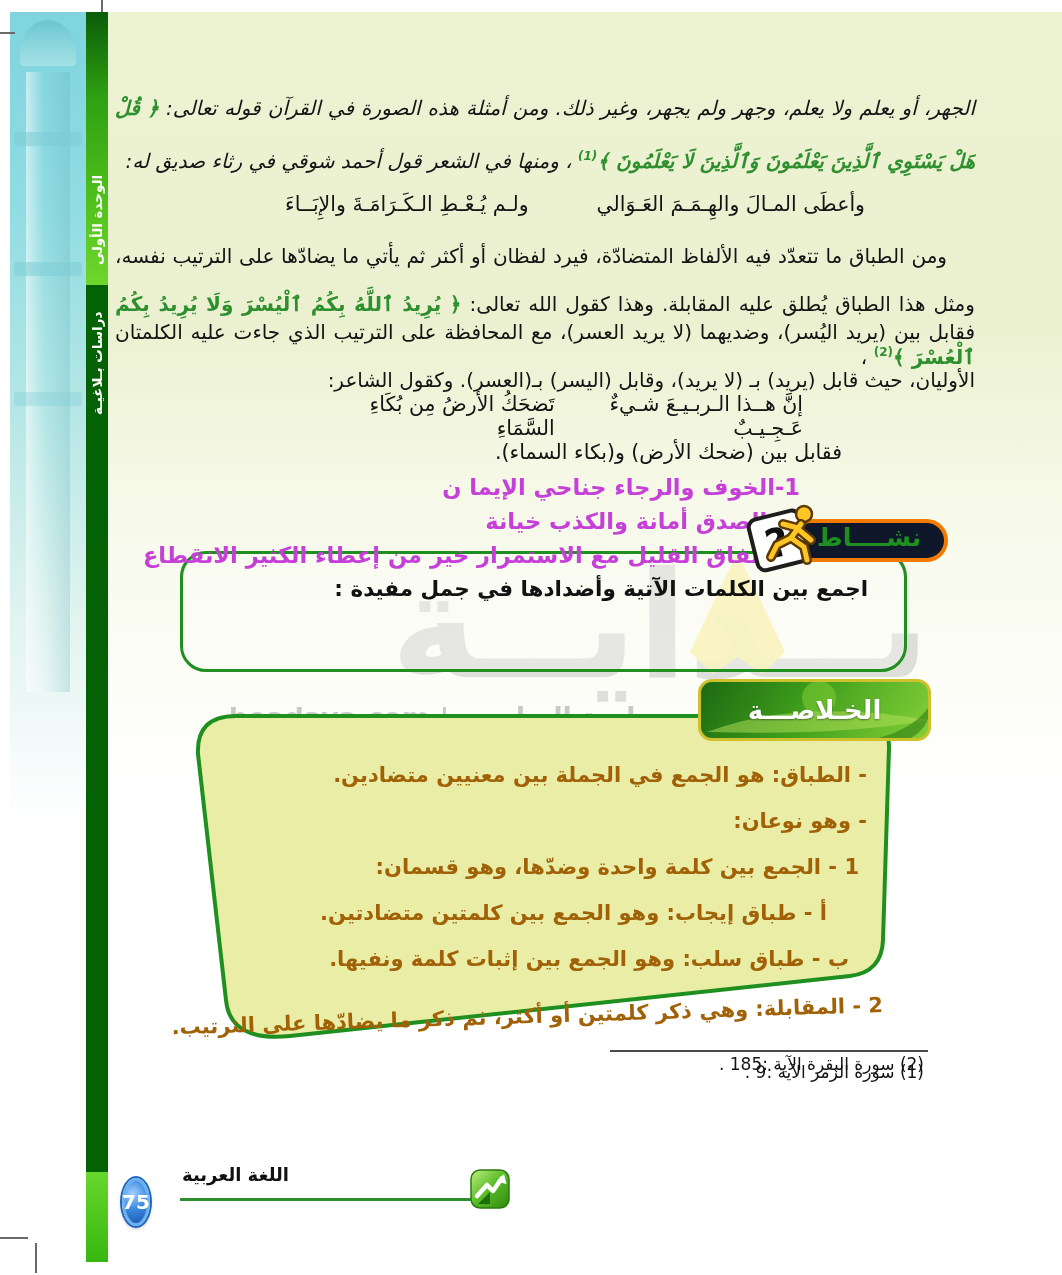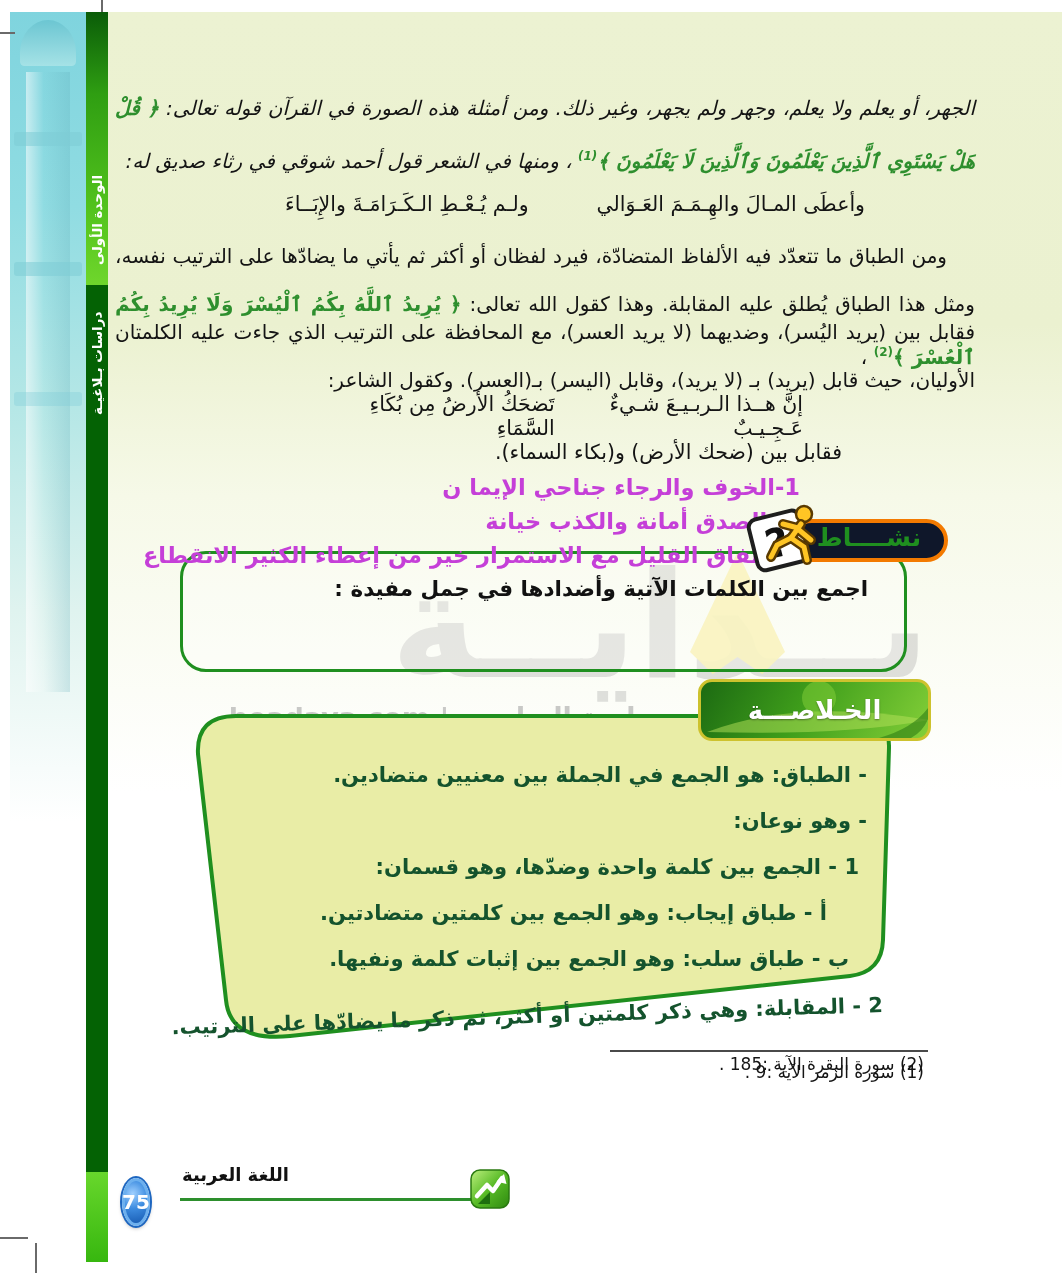--- a/index.html
+++ b/index.html
@@ -117,21 +117,21 @@
     border:3px solid #cdc22e; border-radius:14px;
     background:linear-gradient(120deg,#1c6a12 0%,#3f9e1b 45%,#83cf38 100%);
     display:flex; align-items:center; justify-content:center;
     color:#fff; font-weight:bold; font-size:26px; text-shadow:0 1px 2px rgba(0,0,0,.4);
     overflow:hidden;
   }
   .summary-badge svg { position:absolute; left:0; top:0; }
   .summary-badge .t { position:relative; z-index:2; }
   .summary-lines {
     position:absolute; right:195px; top:752px; width:660px; z-index:3; text-align:right;
-    color:#14532d; font-weight:bold; font-size:21px; line-height:46px; white-space:nowrap;
+    color:#a16207; font-weight:bold; font-size:21px; line-height:46px; white-space:nowrap;
   }
   .summary-lines div:nth-child(3){ margin-left:0; margin-right:8px; }
   .summary-lines div:nth-child(4){ margin-right:40px; }
   .summary-lines div:nth-child(5){ margin-right:18px; }
   .summary-lines div:nth-child(6){ margin-right:-16px; transform:rotate(-1.8deg); transform-origin:right center; }
   
   .fn-divider { position:absolute; left:610px; top:1050px; width:318px; height:2px; background:#4a4a4a; z-index:3; }
   .footnote { position:absolute; right:138px; z-index:3; font-size:17px; color:#141414; }
   .fn1 { top:1062px; } .fn2 { top:1054px; }
   

